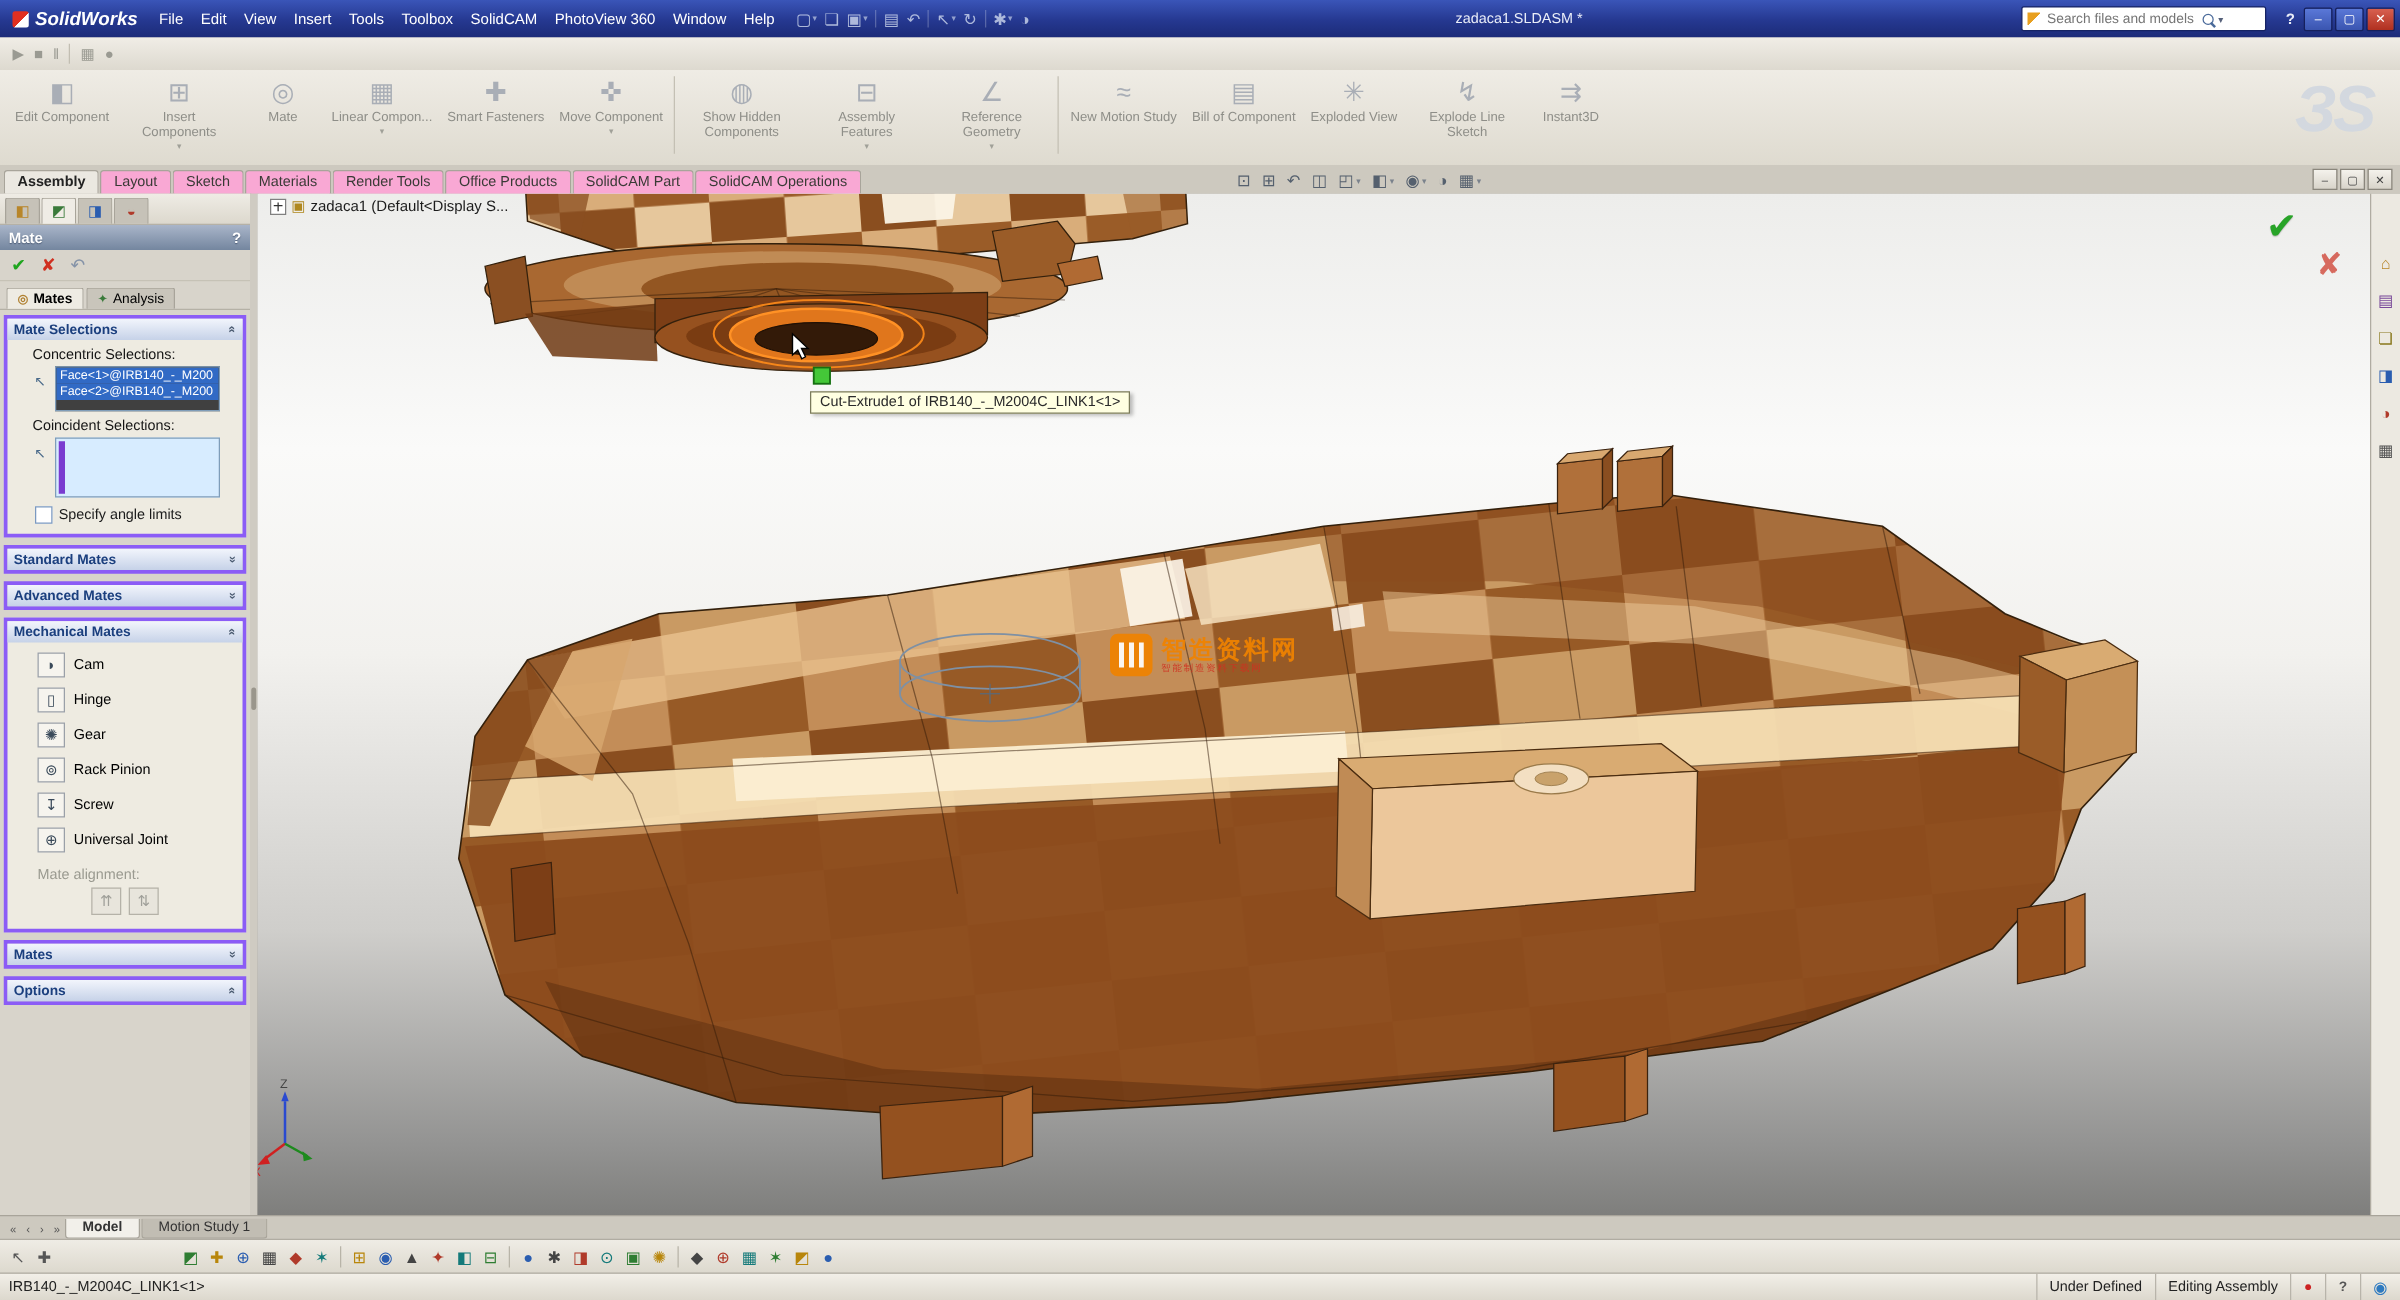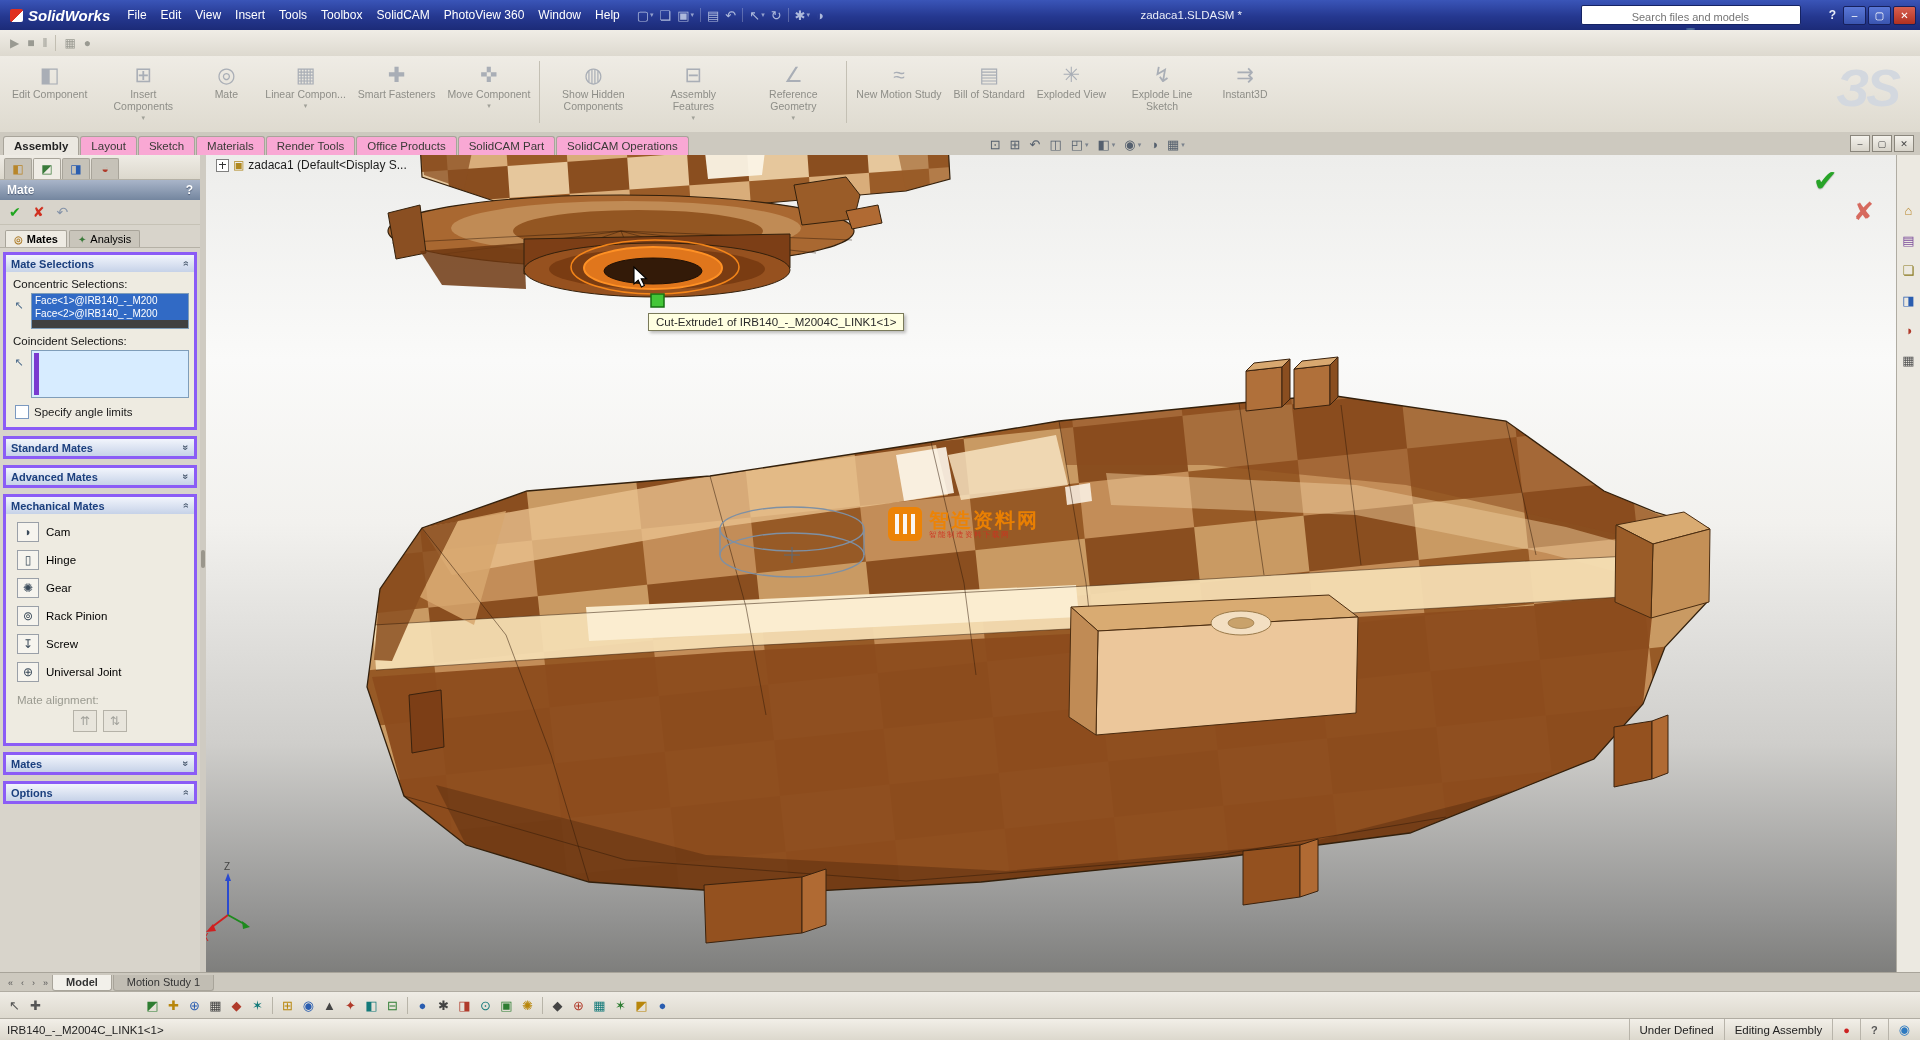--- a/index.html
+++ b/index.html
@@ -13,21 +13,21 @@
   .logo{display:flex;align-items:center;gap:5px;padding:0 10px;font-weight:bold;font-size:15px;font-style:italic;}
   .logo-mark{width:13px;height:13px;background:linear-gradient(135deg,#e03020 55%,#ffffff 55%);border-radius:2px;}
   .menu{padding:3px 7px;font-size:12px;cursor:default;}
   .qicons{display:flex;align-items:center;gap:6px;margin-left:10px;color:#cfd9ee;font-size:13px;opacity:.8;}
   .qicons .qsep{width:1px;height:14px;background:rgba(255,255,255,.3);}
   .qicon{display:flex;align-items:center;gap:1px;}
   .qcaret{font-size:7px;color:#aebadc;}
   .tspacer{flex:1;}
   .doctitle{font-size:11.5px;color:#e9edf8;}
   .searchbox{display:flex;align-items:center;gap:4px;background:#fff;border:1px solid #152364;border-radius:2px;
-    height:18px;width:186px;padding:0 16px;margin:0 22px;flex-direction:column;}
+    height:18px;width:186px;padding:0 4px;margin:0 10px;}
   .scope{width:10px;height:10px;background:linear-gradient(135deg,#e8a020 55%,#fff 55%);}
   .searchbox input{border:none;outline:none;font-size:11px;width:118px;color:#444;font-family:"Liberation Sans",sans-serif;background:transparent;}
   .mag{width:7px;height:7px;border:1.5px solid #4a6a9a;border-radius:50%;position:relative;}
   .mag::after{content:"";position:absolute;width:5px;height:1.5px;background:#4a6a9a;transform:rotate(45deg);left:5px;top:7px;}
   .scaret{font-size:8px;color:#55607a;}
   .thelp{font-weight:bold;margin:0 6px;color:#e9edf8;}
   .wbtn{width:21px;height:17px;margin:0 1px;display:flex;align-items:center;justify-content:center;
     background:linear-gradient(#5a78d8,#3a55b0);border:1px solid #16205c;border-radius:2px;color:#fff;font-size:10px;}
   .wbtn.close{background:linear-gradient(#d86050,#b03020);}
   .titlebar .last{margin-right:4px;}
@@ -80,21 +80,21 @@
   .mtab2{display:flex;align-items:center;gap:4px;padding:2px 8px;border:1px solid #a8a49a;border-bottom:none;
     background:#c9c5bb;font-size:11px;border-radius:2px 2px 0 0;}
   .mtab2.active{background:#eeebe3;font-weight:bold;}
   .mticon{font-size:10px;color:#b08030;} .mticon.an{color:#3a7a3a;}
   .pmc-body{flex:1;padding:4px 3px;overflow:hidden;}
   .grp{border:3px solid #8b5cf6;margin-bottom:6px;background:#eeebe1;}
   .ghead{height:17px;display:flex;align-items:center;padding:0 5px;background:linear-gradient(#f2f5fc,#c6d2e8);
     color:#1b3f7e;font-weight:bold;font-size:11px;}
   .gchev{margin-left:auto;font-size:10px;color:#4a5a70;transform:rotate(-90deg);}
   .gchev.closed{transform:rotate(90deg);}
-  .gbody{padding:4px 3px 5px;}
+  .gbody{padding:4px 16px 5px;}
   .slabel{padding:2px 4px 3px;color:#151515;}
   .selrow{display:flex;gap:4px;padding:0 2px 4px;align-items:flex-start;}
   .selicon{width:16px;text-align:center;font-size:11px;color:#4a6a8a;padding-top:6px;}
   .lbox{flex:1;background:#404040;border:1px solid #7f9db9;height:34px;overflow:hidden;font-size:10px;}
   .lbox .sel{background:#316ac5;color:#fff;padding:1px 3px;white-space:nowrap;overflow:hidden;}
   .bluebox{flex:1;background:#d7ecff;border:1px solid #7f9db9;height:46px;position:relative;}
   .bluebox::before{content:"";position:absolute;left:2px;top:2px;bottom:2px;width:5px;background:#7a3bd0;}
   .cbrow{display:flex;align-items:center;gap:5px;padding:3px 6px;color:#1a1a1a;}
   .cb{width:12px;height:12px;background:#fff;border:1px solid #7b99c0;position:relative;flex:none;}
   .cb.on::after{content:"✓";position:absolute;left:0;top:-3px;font-size:12px;font-weight:bold;color:#21a121;}
@@ -285,21 +285,21 @@
       <span>Reference Geometry</span>
       <span class="rcaret">▾</span>
     </div>
     <div class="rsep"></div>
     <div class="rbtn">
       <span class="ric">≈</span>
       <span>New Motion Study</span>
     </div>
     <div class="rbtn">
       <span class="ric">▤</span>
-      <span>Bill of Standard</span>
+      <span>Bill of Component</span>
     </div>
     <div class="rbtn">
       <span class="ric">✳</span>
       <span>Exploded View</span>
     </div>
     <div class="rbtn">
       <span class="ric">↯</span>
       <span>Explode Line Sketch</span>
     </div>
     <div class="rbtn">

